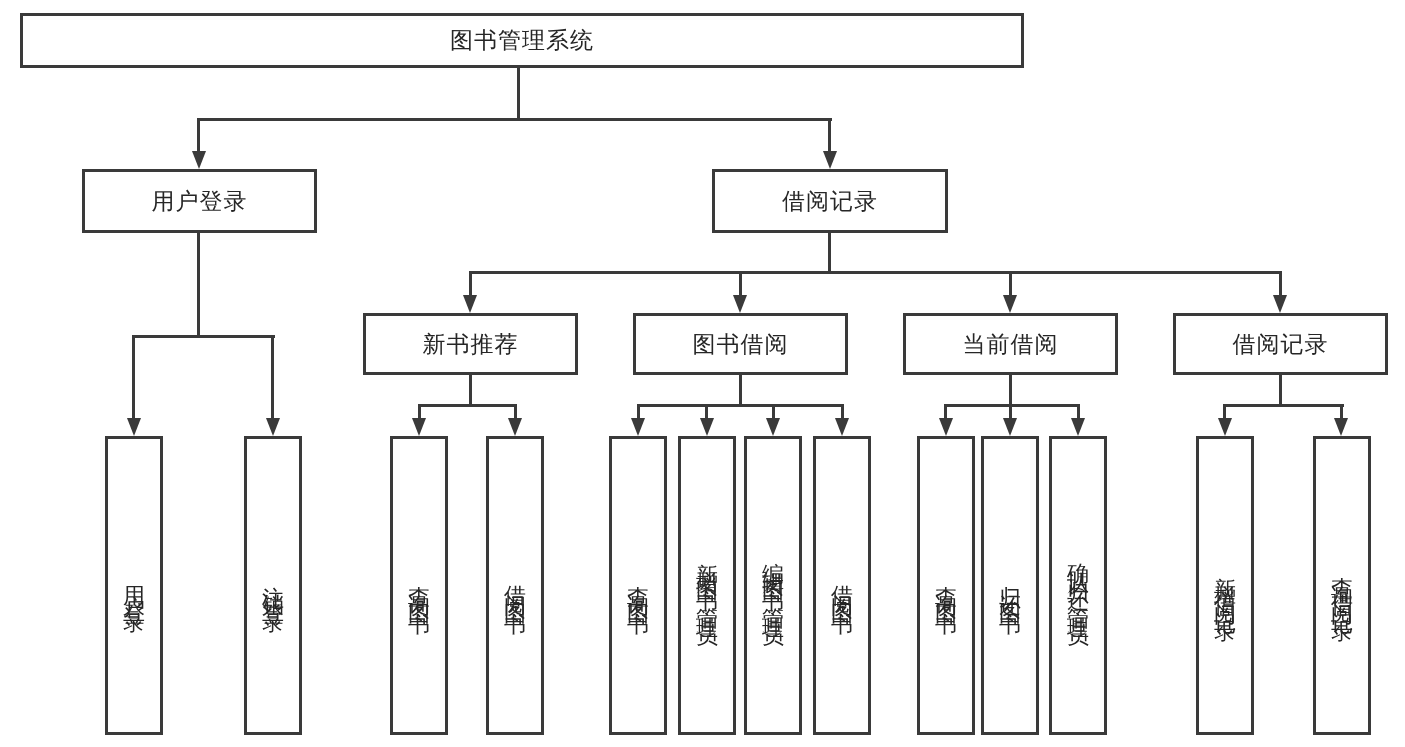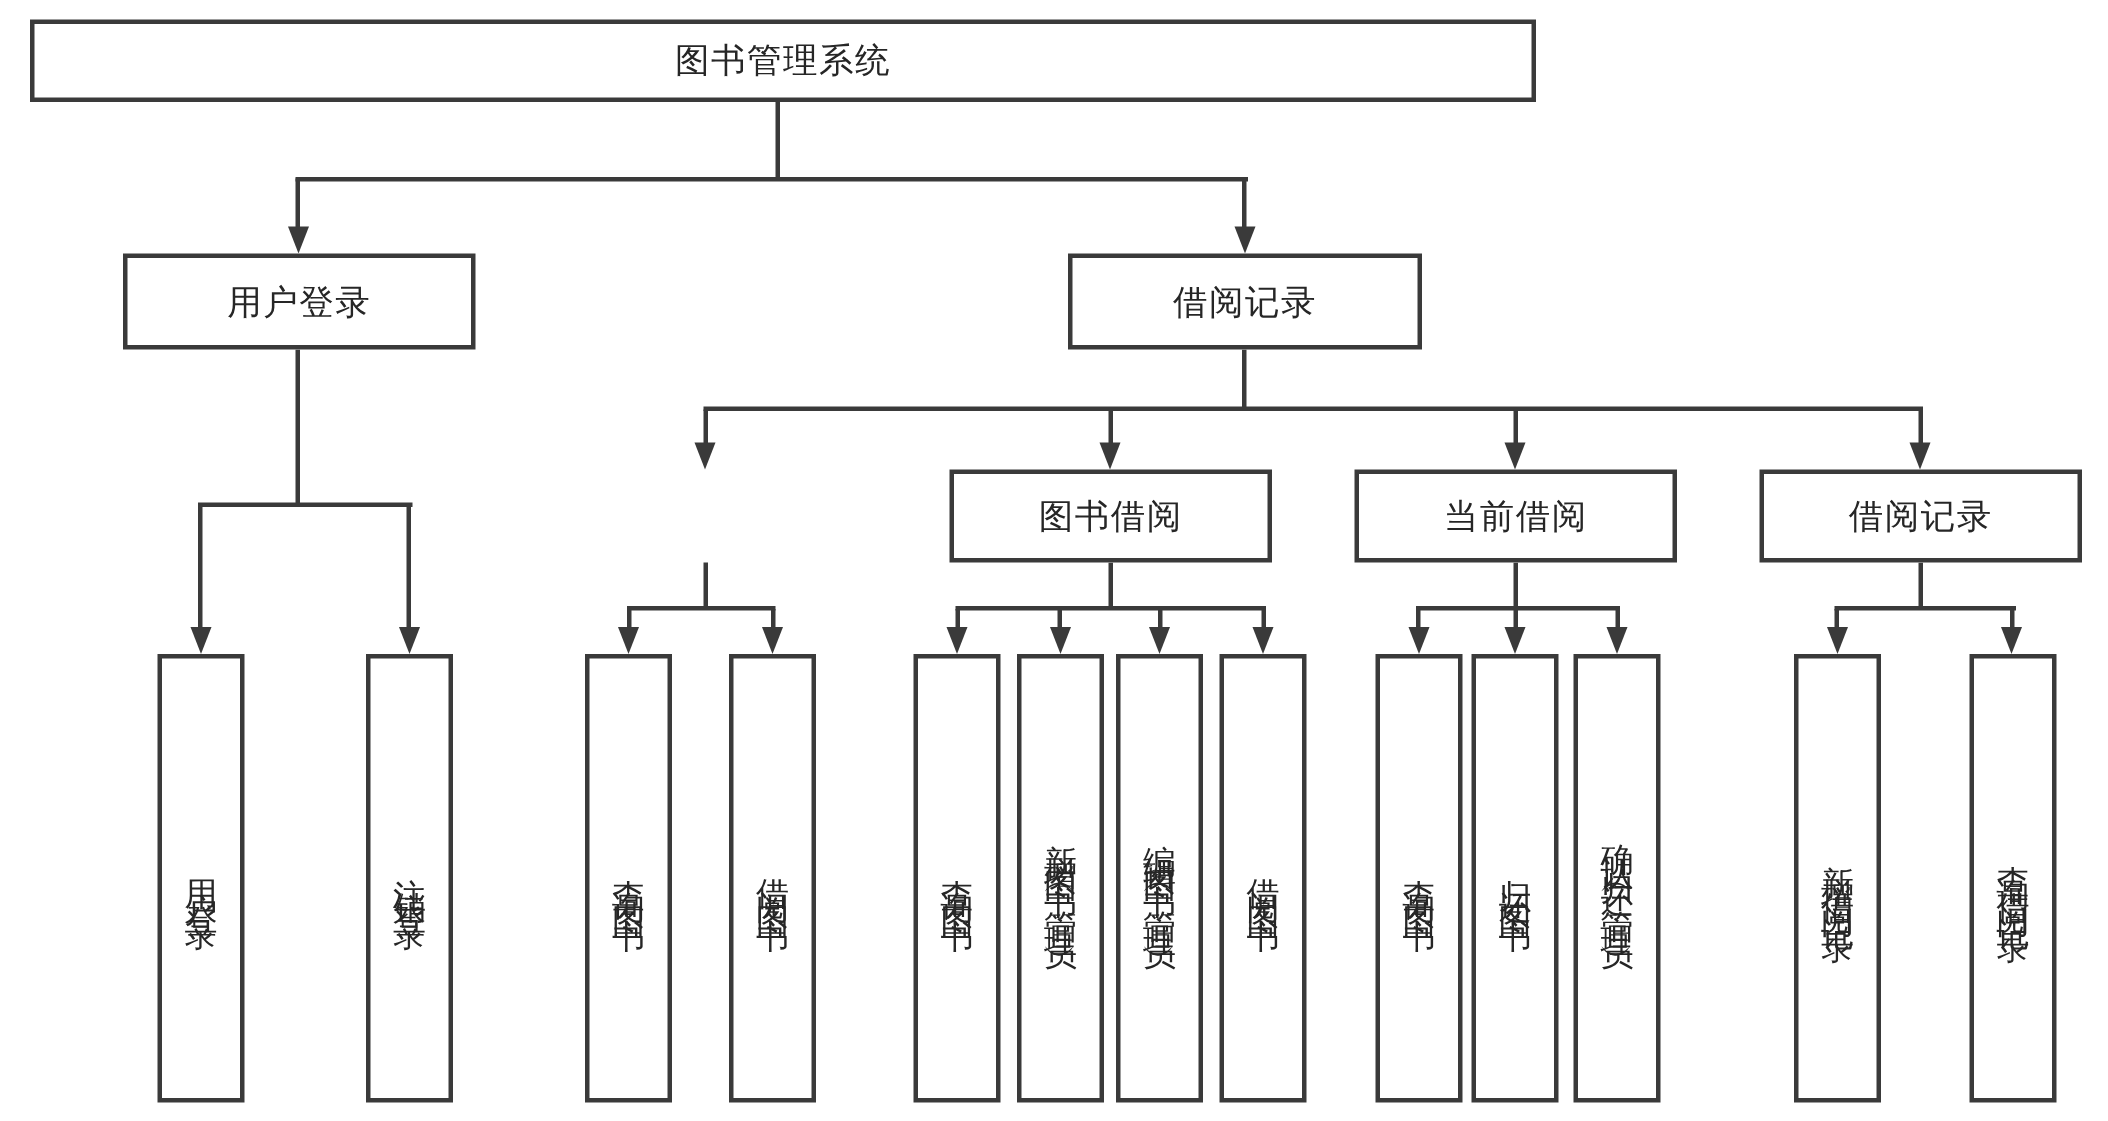--- a/index.html
+++ b/index.html
@@ -80,20 +80,23 @@
   <div class="hline" style="left:469px;top:271px;width:813px"></div>
   <div class="vline" style="left:469px;top:273px;height:23px"></div>
   <div class="arrow" style="left:463px;top:295px"></div>
   <div class="vline" style="left:739px;top:273px;height:23px"></div>
   <div class="arrow" style="left:733px;top:295px"></div>
   <div class="vline" style="left:1009px;top:273px;height:23px"></div>
   <div class="arrow" style="left:1003px;top:295px"></div>
   <div class="vline" style="left:1279px;top:273px;height:23px"></div>
   <div class="arrow" style="left:1273px;top:295px"></div>
 
+  <div class="box" style="left:363px;top:313px;width:215px;height:62px">
+    <span>新书推荐</span>
+  </div>
   <div class="box" style="left:903px;top:313px;width:215px;height:62px">
     <span>当前借阅</span>
   </div>
   <div class="box" style="left:633px;top:313px;width:215px;height:62px">
     <span>图书借阅</span>
   </div>
   <div class="box" style="left:1173px;top:313px;width:215px;height:62px">
     <span>借阅记录</span>
   </div>
 

